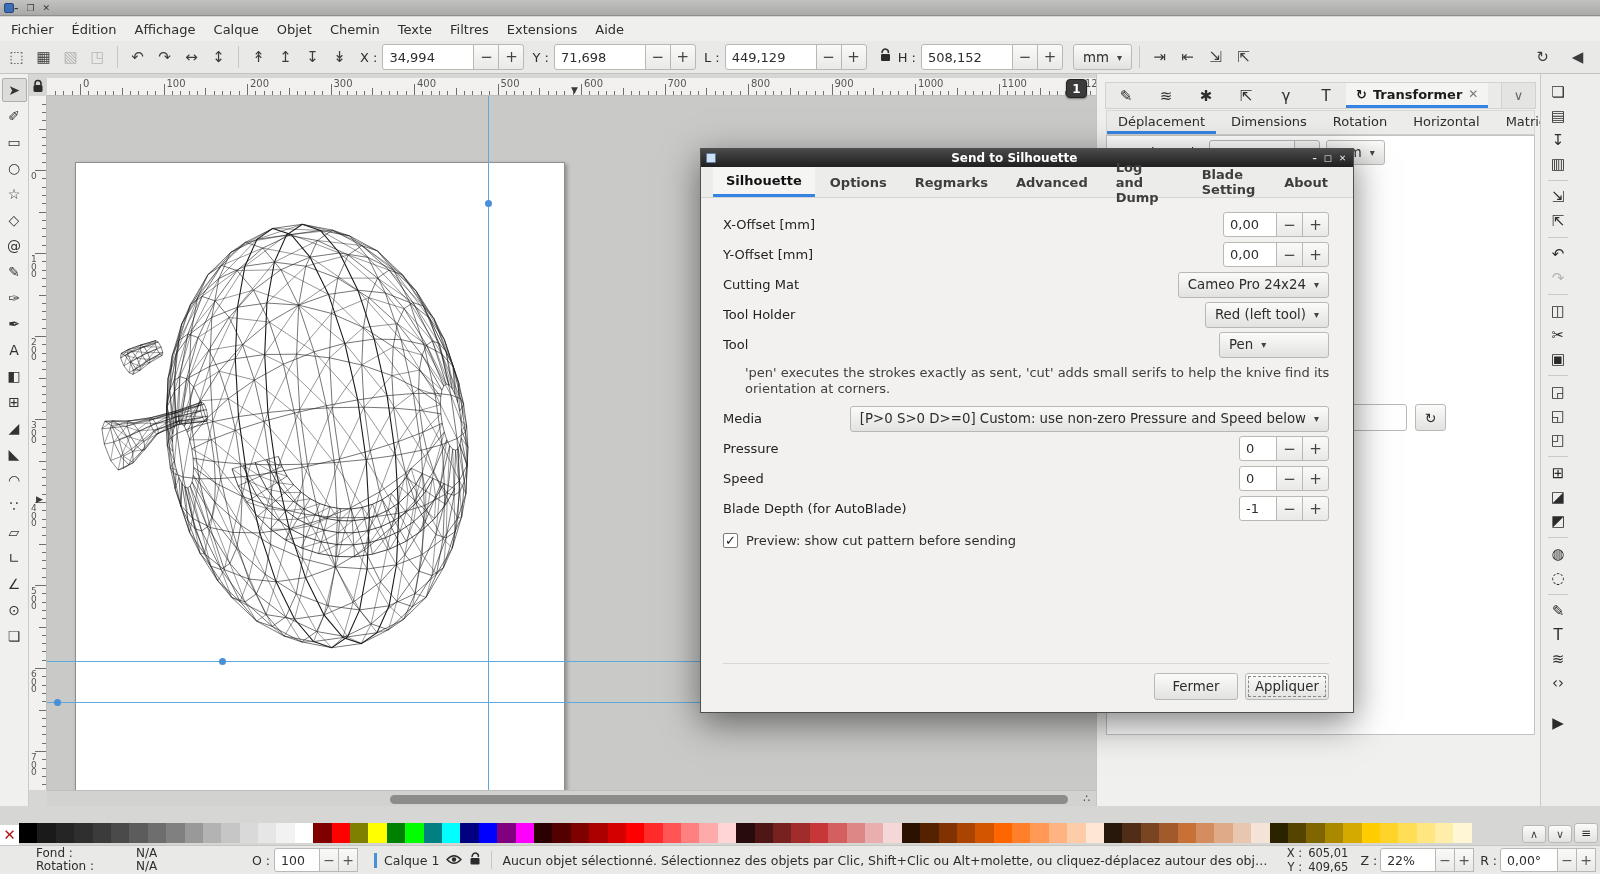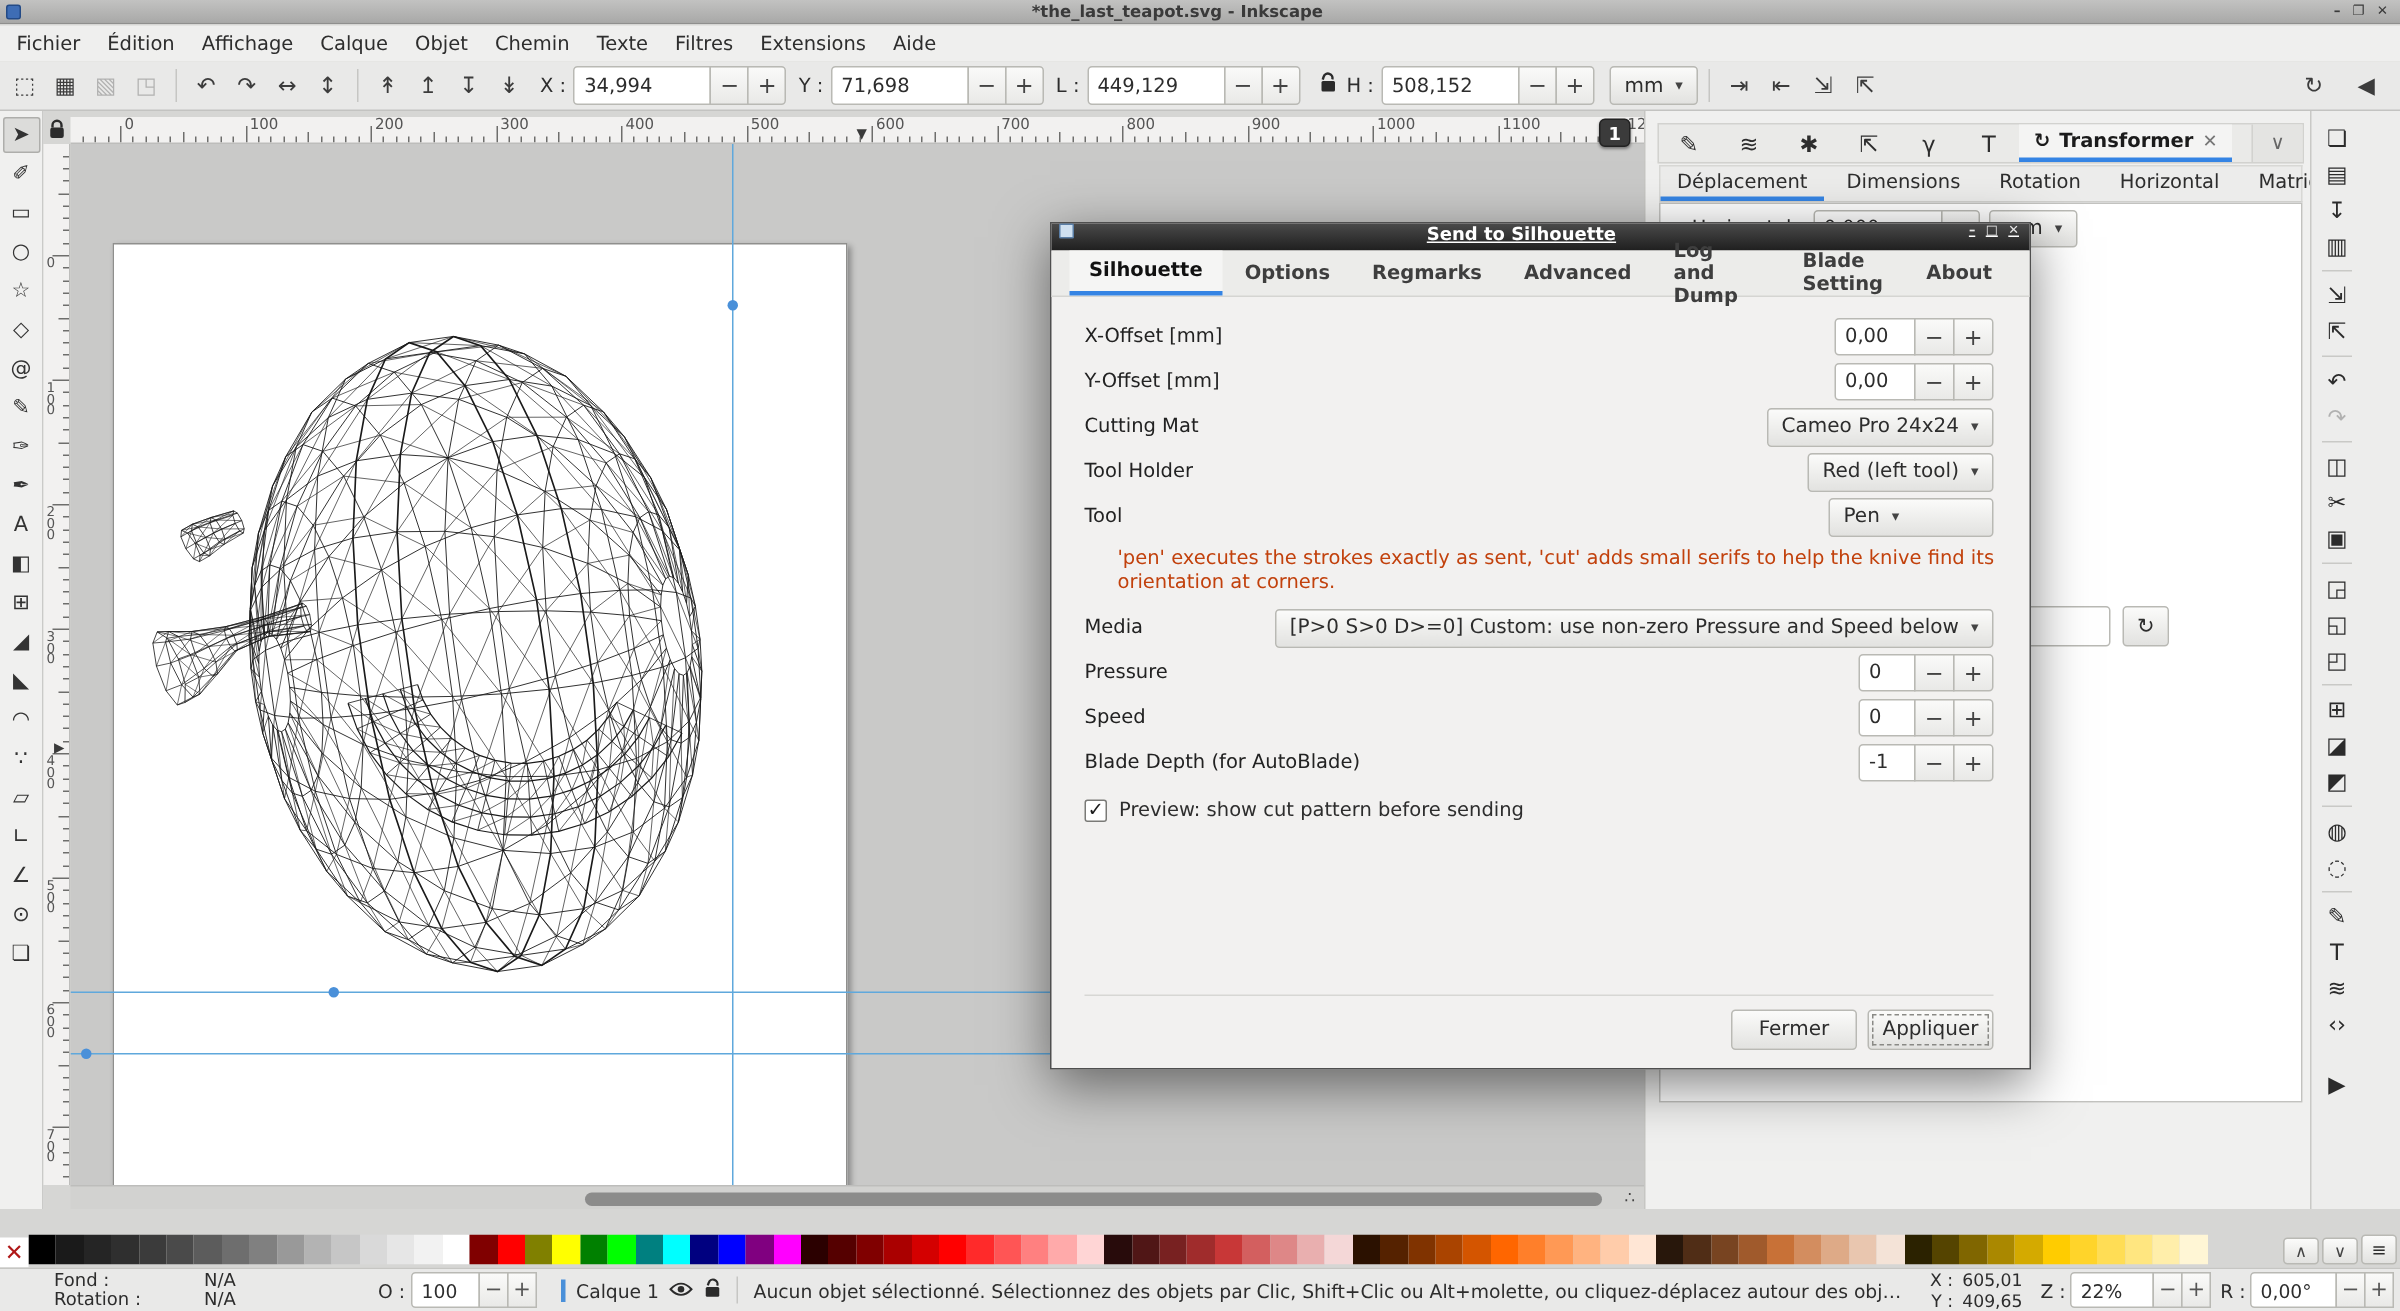--- a/index.html
+++ b/index.html
@@ -101,49 +101,48 @@
   .layer-bar{width:3px;height:15px;background:#4a90d9;}
   .ssep{width:1px;height:18px;background:#c6c6c3;margin:0 10px;}
   .status-msg{flex:1;white-space:nowrap;overflow:hidden;text-overflow:ellipsis;color:#2d2d2d;}
   .coords{font-size:11.5px;line-height:12px;text-align:left;margin:0 8px;color:#2d2d2d;}
   .coords td{padding:0 2px;text-align:right;}
   .zr{display:flex;align-items:center;gap:3px;margin-right:6px;}
   .zr .entry{height:24px;border-radius:3px 0 0 3px;}
 
   
   .dialog{position:absolute;left:700px;top:148px;width:654px;height:565px;background:#f2f1f0;border:1px solid #4f4f4f;box-shadow:0 10px 34px rgba(0,0,0,.5);display:flex;flex-direction:column;z-index:10;}
-  .dlg-titlebar{height:18px;background:linear-gradient(#4a4a4a,#1f1f1f);display:flex;color:#fff;text-decoration:underline;}
+  .dlg-titlebar{height:18px;background:linear-gradient(#4a4a4a,#1f1f1f);display:flex;align-items:center;color:#fff;}
   .dlg-icon{width:10px;height:10px;margin-left:5px;background:#cfe0f0;border:1px solid #5a7ea6;border-radius:1px;}
   .dlg-title{flex:1;text-align:center;font-size:12px;font-weight:bold;}
   .dlg-controls{display:flex;gap:7px;margin-right:7px;font-size:8.5px;font-weight:bold;color:#e8e8e8;}
   .dlg-tabs{display:flex;gap:2px;background:#ececea;border-bottom:1px solid #d5d5d2;padding:0 12px;height:31px;align-items:stretch;}
   .dlg-tab{display:flex;align-items:center;padding:0 13px;font-weight:bold;color:#3e3e3e;}
   .dlg-tab.active{color:#111;border-bottom:3px solid #3584e4;background:#f5f5f4;}
   .dlg-content{flex:1;display:flex;flex-direction:column;padding:12px 24px 10px 22px;overflow:hidden;}
   .drow{display:flex;align-items:center;justify-content:space-between;height:29px;margin-bottom:1px;}
   .dlabel{color:#222;}
   .dspin .val{width:54px;}
   .dspin{height:25px;}
   .dspin .sbtn{width:27px;}
-  .help{color:#c2410c;margin:5px 0 7px 22px;width:592px;line-height:16px;}
+  .help{color:#404040;margin:5px 0 7px 22px;width:592px;line-height:16px;}
   .chkrow{display:flex;align-items:center;gap:8px;height:24px;margin-top:4px;}
   .checkbox{width:15px;height:15px;background:#fff;border:1px solid #7a7a77;border-radius:2px;display:flex;align-items:center;justify-content:center;font-size:13px;font-weight:bold;color:#1a1a1a;}
   .dlg-sep{border-top:1px solid #d7d7d4;margin-top:auto;}
   .dbtns{display:flex;justify-content:flex-end;gap:7px;padding:9px 0 2px 0;}
   .dialog-btn{min-width:84px;height:27px;}
   .dialog-btn.focus{outline:1px dashed #8a8a86;outline-offset:-4px;}
 </style>
 </head>
 <body>
 
 <div class="app">
 
   <div class="titlebar">
     <span class="win-icon"></span>
-    <span class="title-text">*the_last_teapot.svg - Inkscape</span>
     <span class="win-controls">
       <span>–</span>
       <span>❐</span>
       <span>✕</span>
     </span>
   </div>
 
   <nav class="menubar" id="menubar">
       <span class="menu-item">Fichier</span>
       <span class="menu-item">Édition</span>

